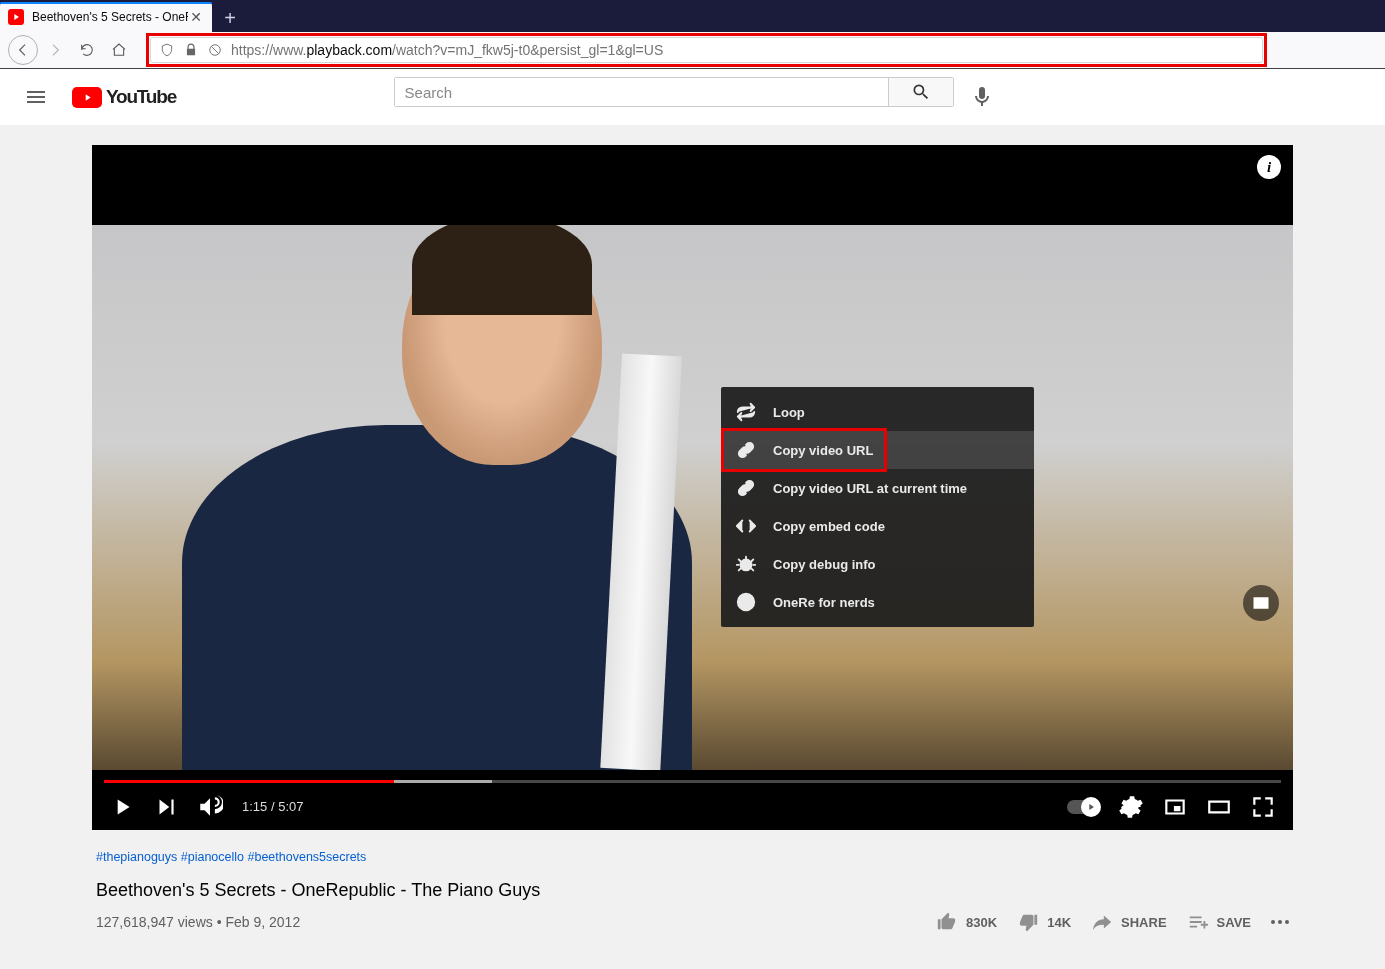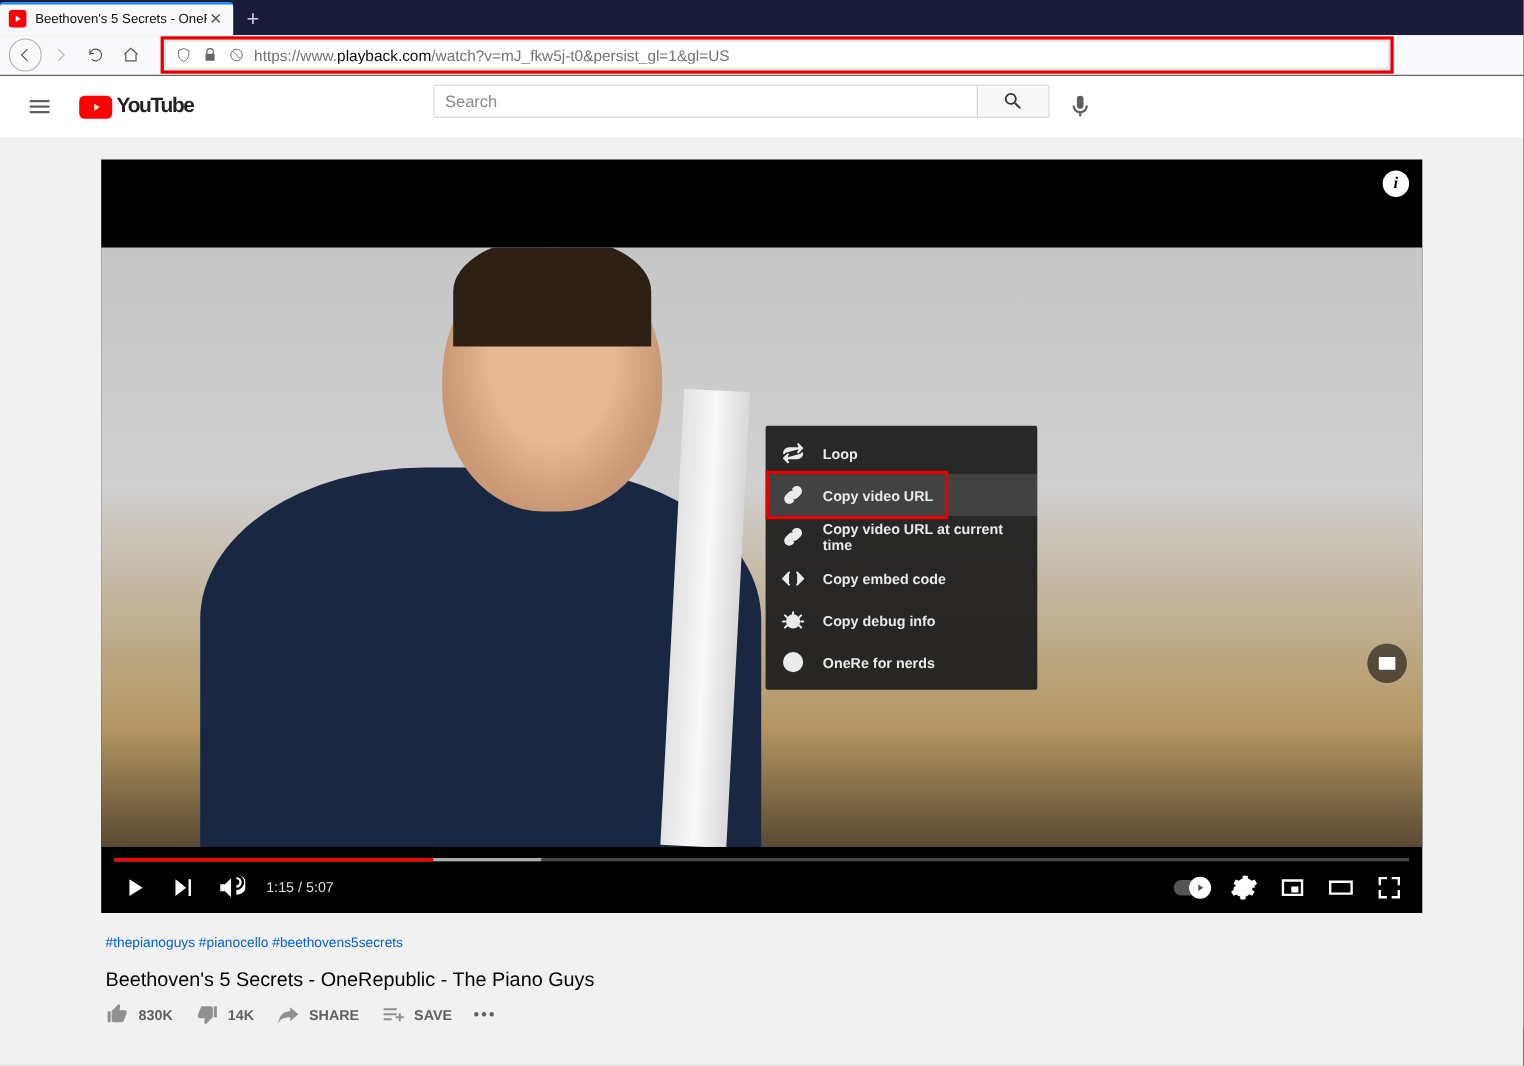--- a/index.html
+++ b/index.html
@@ -59,21 +59,21 @@
 .video-frame { position: absolute; top: 80px; left: 0; right: 0; bottom: 60px; background: linear-gradient(to bottom, #c6c6c8 0%, #d0d0d0 40%, #b49662 80%, #5a4a32 100%); overflow: hidden; }
 .person { position: absolute; left: 60px; top: 0; bottom: 0; width: 570px; }
 .head { position: absolute; top: 0; left: 250px; width: 200px; height: 240px; background: radial-gradient(ellipse at 50% 40%, #e6b896 40%, #c99875 70%); border-radius: 60% 60% 55% 55%; }
 .hair { position: absolute; top: -10px; left: 10px; right: 10px; height: 100px; background: #2d2116; border-radius: 60% 60% 0 0; }
 .torso { position: absolute; top: 200px; left: 30px; right: 30px; bottom: 0; background: #1a2742; border-radius: 40% 40% 0 0; }
 .cello-neck { position: absolute; top: 130px; left: 470px; width: 60px; bottom: 0; background: linear-gradient(to right, #e2e2e2, #f8f8f8, #d8d8d8); transform: rotate(3deg); transform-origin: top; }
 .mini-player-btn { position: absolute; right: 14px; top: 440px; width: 36px; height: 36px; background: rgba(0,0,0,0.55); border-radius: 50%; display: flex; align-items: center; justify-content: center; }
 .mini-player-btn svg { width: 20px; height: 20px; fill: #fff; }
 
 
-.ctx-menu { position: absolute; top: 242px; left: 604px; width: 247px; background: rgba(30,30,30,0.94); border-radius: 2px; padding: 6px 0; }
+.ctx-menu { position: absolute; top: 242px; left: 629px; width: 313px; background: rgba(30,30,30,0.94); border-radius: 2px; padding: 6px 0; }
 .ctx-item { height: 38px; display: flex; align-items: center; padding: 0 14px; gap: 16px; color: #eaeaea; font-size: 13px; font-weight: 600; }
 .ctx-item:hover, .ctx-item.hover { background: rgba(255,255,255,0.12); }
 .ctx-icon { width: 22px; height: 22px; display: flex; align-items: center; justify-content: center; }
 .ctx-icon svg { width: 22px; height: 22px; fill: #eaeaea; stroke: #eaeaea; }
 .ctx-highlight { border: 3px solid #e80000; margin: -3px -14px; padding: 0 11px; height: 44px; display: flex; align-items: center; gap: 16px; }
 
 
 .controls { position: absolute; bottom: 0; left: 0; right: 0; }
 .progress-bar { height: 3px; background: rgba(255,255,255,0.28); margin: 0 12px; position: relative; }
 .progress-loaded { position: absolute; left: 0; top: 0; bottom: 0; width: 33%; background: rgba(255,255,255,0.55); }
@@ -333,20 +333,23 @@
             </div>
           </div>
         </div>
       </div>
     </div>
 
     <div class="below-player">
       <div class="hashtags">#thepianoguys #pianocello #beethovens5secrets</div>
       <div class="video-title">Beethoven's 5 Secrets - OneRepublic - The Piano Guys</div>
       <div class="info-row">
+        <div class="views-date">
+          <span>127,618,947 views</span><span> • </span><span>Feb 9, 2012</span>
+        </div>
         <div class="action-buttons">
           <div class="action-btn">
             <svg viewBox="0 0 24 24">
                 <path d="M2 20h3V9H2v11zm19-10c0-1.1-.9-2-2-2h-5.3l.8-3.8v-.3c0-.4-.2-.8-.4-1.1L13 2 6.6 8.4C6.2 8.8 6 9.3 6 9.8V18c0 1.1.9 2 2 2h8c.8 0 1.5-.5 1.8-1.2l2.9-6.8c.1-.2.1-.5.1-.7v-1.3z"></path>
               </svg>
             <span>830K</span>
           </div>
           <div class="action-btn">
             <svg viewBox="0 0 24 24">
                 <path d="M22 4h-3v11h3V4zM3 14c0 1.1.9 2 2 2h5.3l-.8 3.8v.3c0 .4.2.8.4 1.1L11 22l6.4-6.4c.4-.4.6-.9.6-1.4V6c0-1.1-.9-2-2-2H8c-.8 0-1.5.5-1.8 1.2L3.3 12c-.1.2-.1.5-.1.7V14z"></path>

